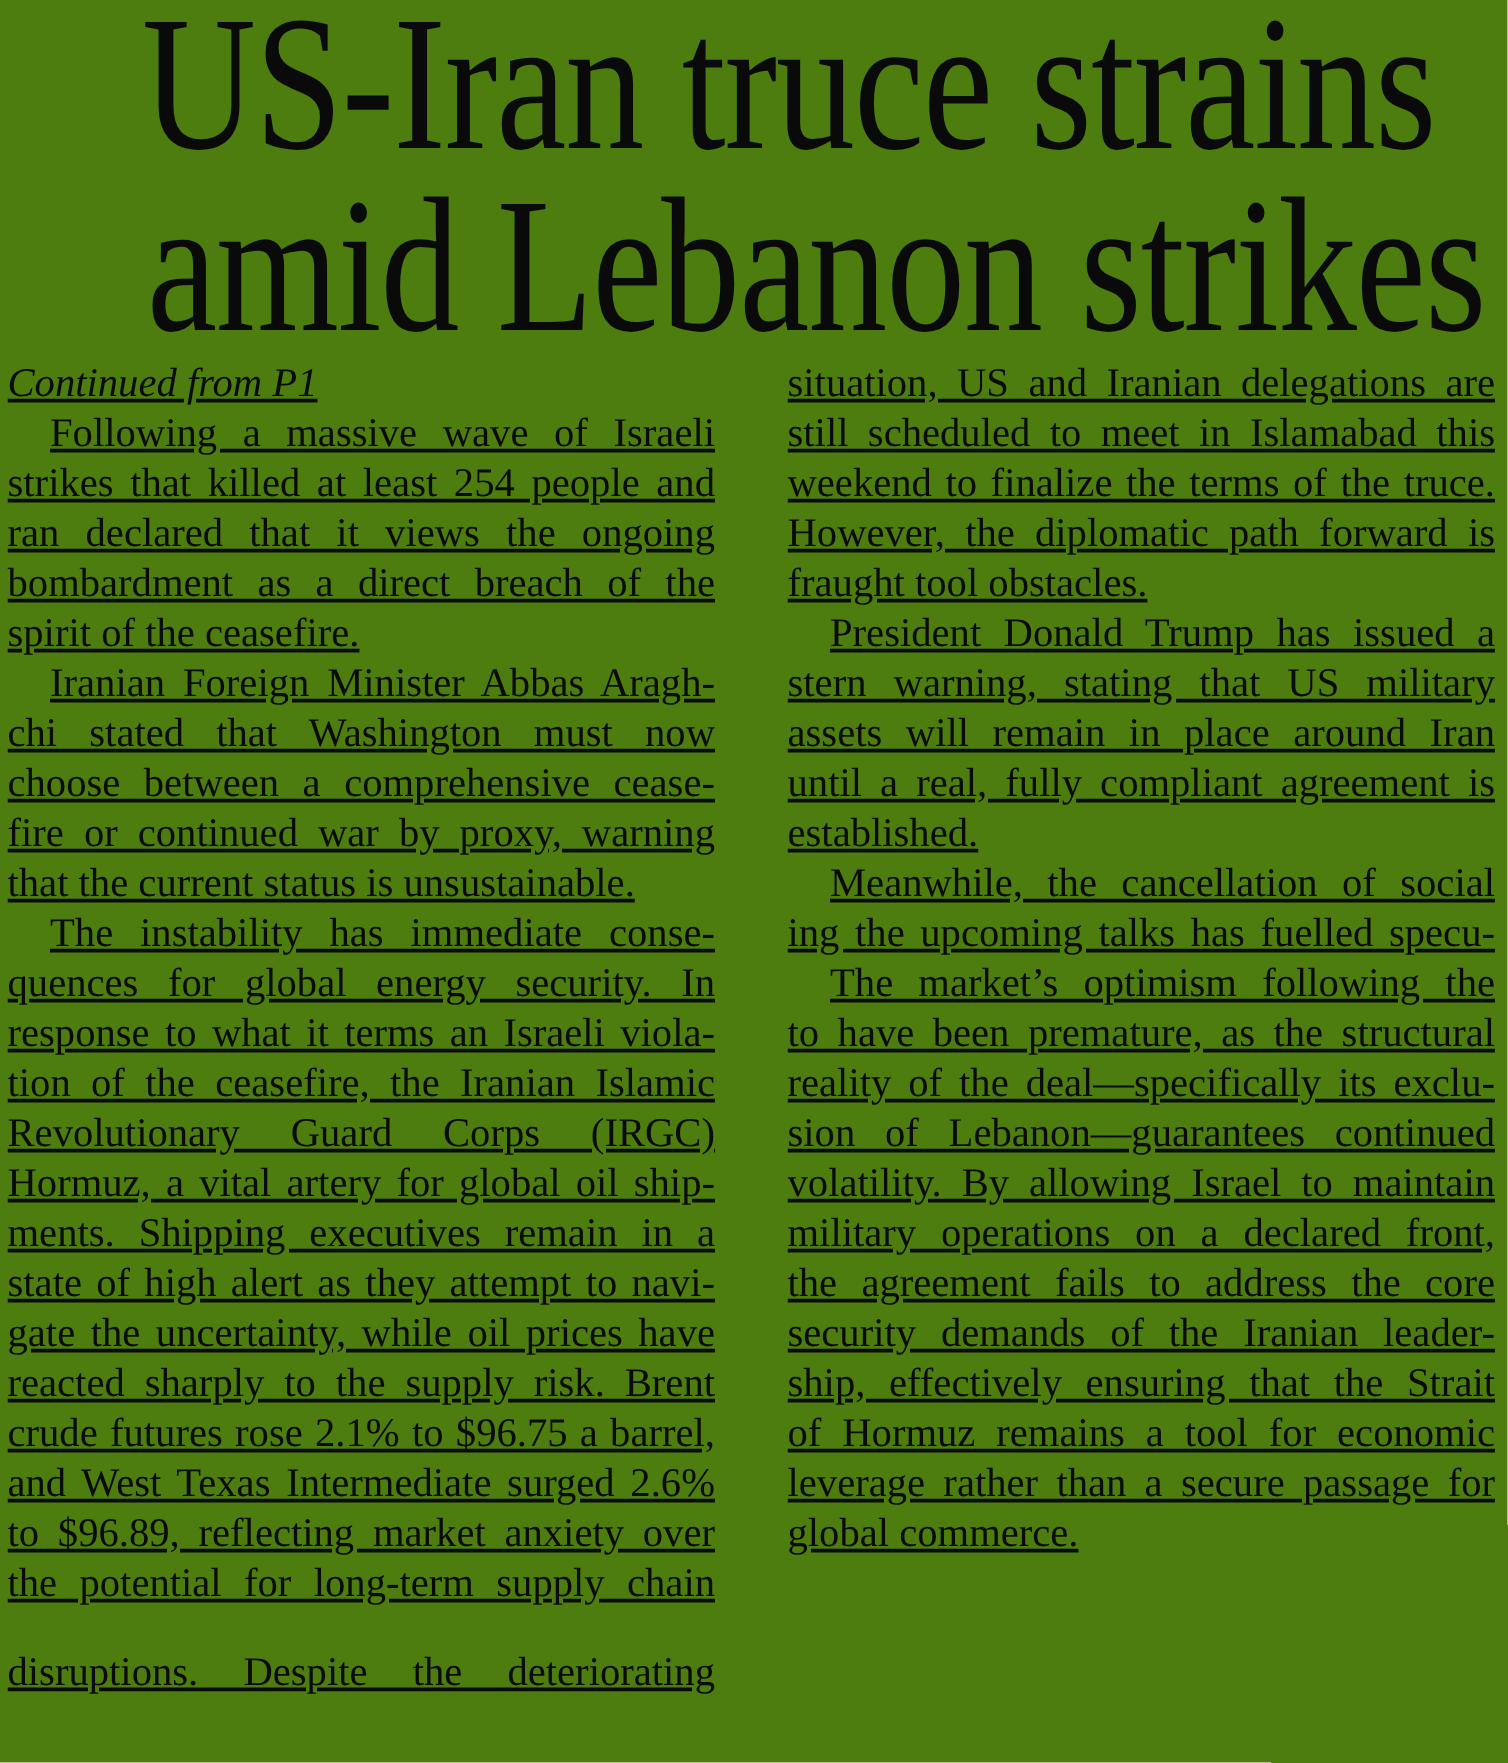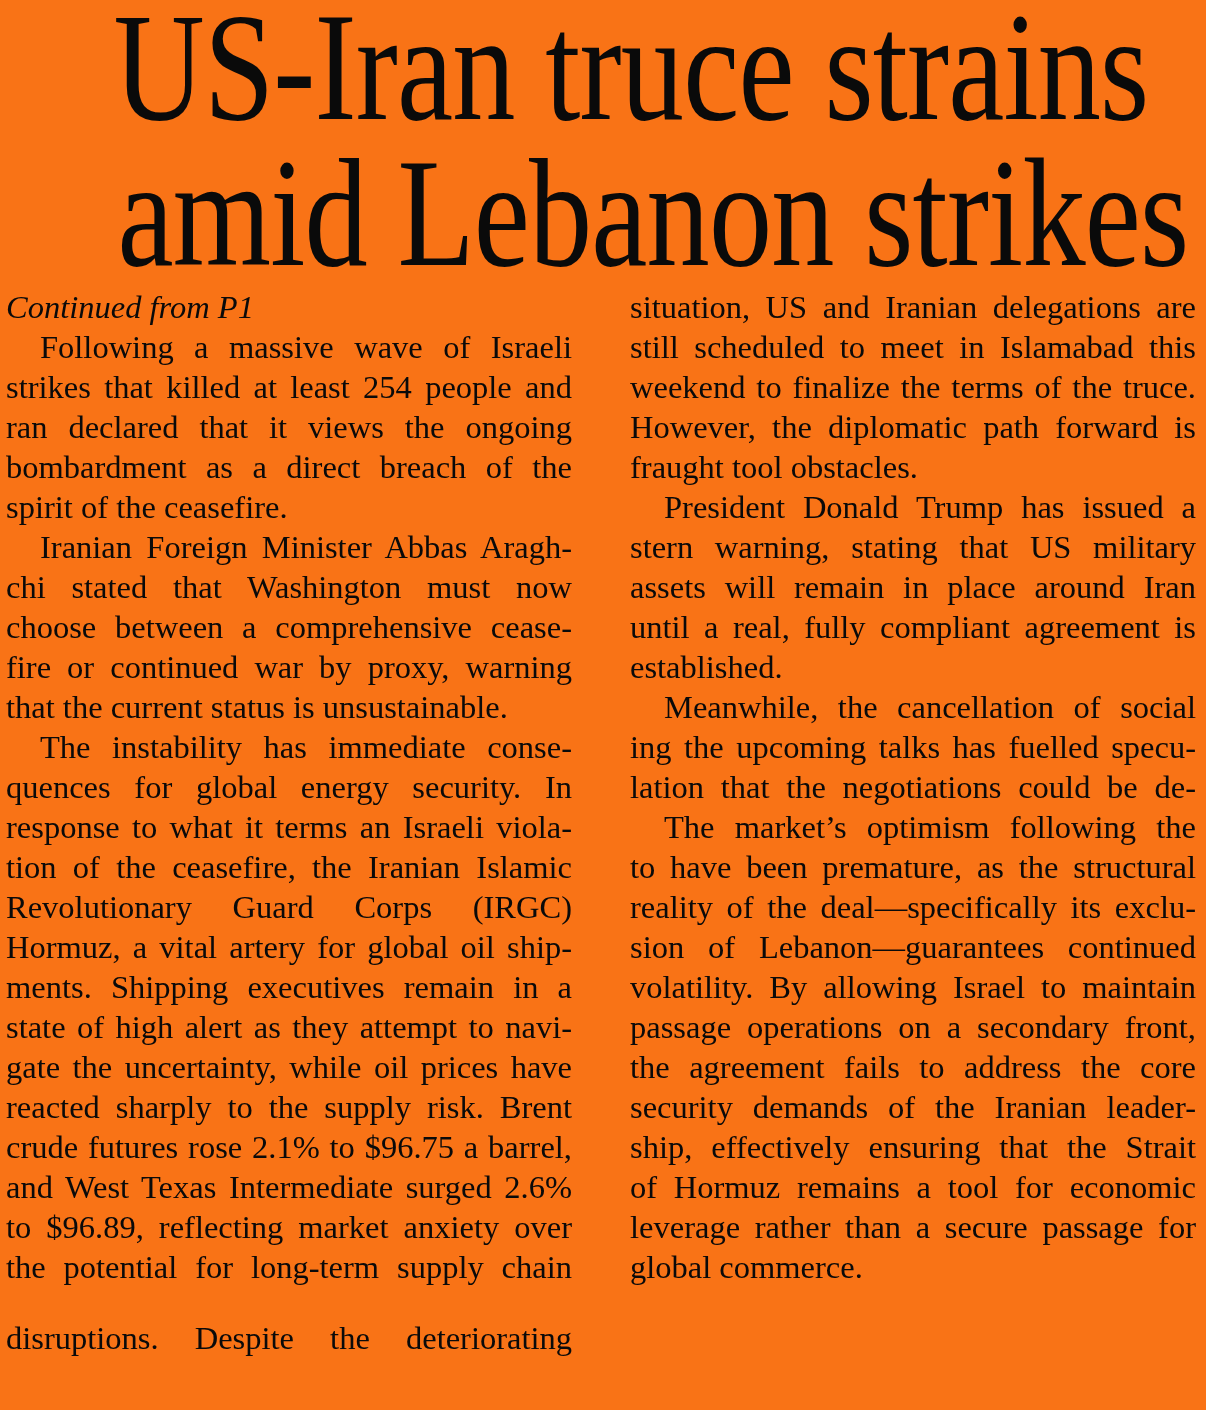--- a/index.html
+++ b/index.html
@@ -5,21 +5,21 @@
   html, body {
     margin: 0;
     padding: 0;
     background: #ffffff;
   }
   #page {
     position: relative;
     width: 1206px;
     height: 1410px;
     margin: 0 auto;
-    background: #f97316;
+    background: #4d7c0f;
     color: #0a0a0a;
     font-family: "Liberation Serif", serif;
     overflow: hidden;
   }
   
   #headline {
     margin: -6px 0 0 0;
     padding: 0;
     font-weight: normal;
     font-size: 154px;
@@ -55,20 +55,21 @@
   .para.italic {
     font-style: italic;
   }
   .line {
     display: block;
     text-align: justify;
     text-align-last: justify;
     text-justify: inter-word;
     max-height: 40px;
     overflow: hidden;
+    text-decoration: underline;
   }
   .line.last {
     text-align-last: left;
   }
   .para.cont .line.last {
     text-align-last: justify;
     margin-top: 31px;
   }
   .line.indent {
     text-indent: 34px;
@@ -132,29 +133,28 @@
         <p class="para">
           <span class="line indent">President Donald Trump has issued a</span>
           <span class="line">stern warning, stating that US military</span>
           <span class="line">assets will remain in place around Iran</span>
           <span class="line">until a real, fully compliant agreement is</span>
           <span class="line last">established.</span>
         </p>
         <p class="para">
           <span class="line indent">Meanwhile, the cancellation of social</span>
           <span class="line">ing the upcoming talks has fuelled specu-</span>
-          <span class="line">lation that the negotiations could be de-</span>
         </p>
         <p class="para">
           <span class="line indent">The market’s optimism following the</span>
           <span class="line">to have been premature, as the structural</span>
           <span class="line">reality of the deal—specifically its exclu-</span>
           <span class="line">sion of Lebanon—guarantees continued</span>
           <span class="line">volatility.  By allowing Israel to maintain</span>
-          <span class="line">passage operations on a secondary front,</span>
+          <span class="line">military operations on a declared front,</span>
           <span class="line">the agreement fails to address the core</span>
           <span class="line">security demands of the Iranian leader-</span>
           <span class="line">ship, effectively ensuring that the Strait</span>
           <span class="line">of Hormuz remains a tool for economic</span>
           <span class="line">leverage rather than a secure passage for</span>
           <span class="line last">global commerce.</span>
         </p>
       </div>
   </div>
 

